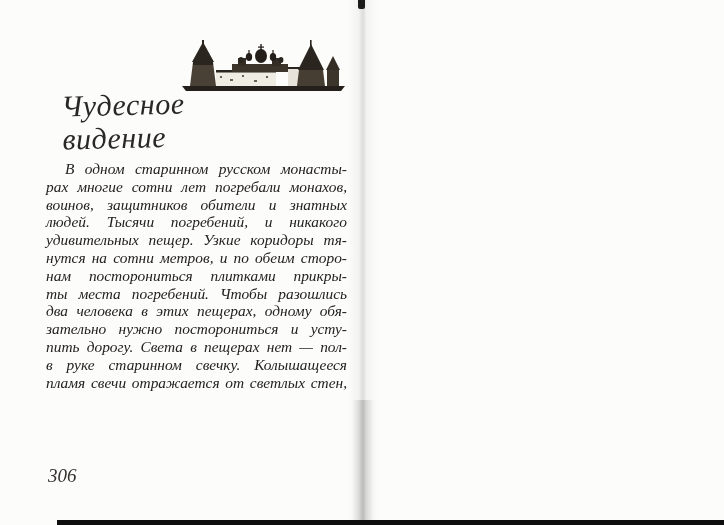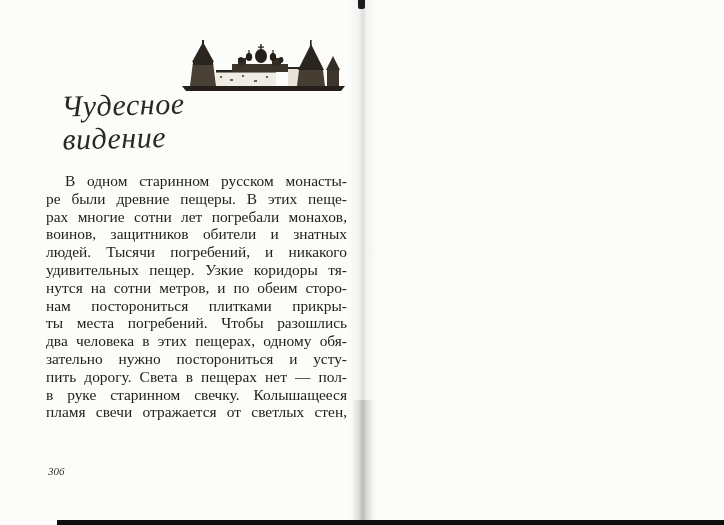--- a/index.html
+++ b/index.html
@@ -36,26 +36,26 @@
   }
 
   
   .illustration { position:absolute; left:180px; top:40px; }
   .chapter-title {
     position:absolute; left:62px; top:88px;
     font-style:italic; font-size:30px; line-height:33px;
     color:#2a2824; transform:rotate(-1.5deg); letter-spacing:0.5px;
   }
   .body-block { position:absolute; font-size:15.4px; }
-  .body-block.left-text  { left:46px;  top:172px; width:301px; line-height:17.8px; }
+  .body-block.left-text  { left:46px;  top:160px; width:301px; line-height:17.8px;font-style:italic; }
 
   .line { text-align:justify; text-align-last:justify; white-space:normal; }
   .line.indent { text-indent:19px; }
   .pagenum {
-    position:absolute; font-style:italic; font-size:11px; color:#35322d;
+    position:absolute; font-style:italic; font-size:19px; color:#35322d;
   }
   .pagenum.pn-left  { left:48px;  top:465px; }
 </style>
 </head>
 <body>
 
 <div class="spread">
 
   <div class="page left">
 
@@ -102,21 +102,20 @@
       <rect x="147" y="30" width="12" height="16" fill="#3c352c"></rect>
     </svg>
 
     <div class="chapter-title">
       <div>Чудесное</div>
       <div>видение</div>
     </div>
 
     <div class="body-block left-text" id="left-lines">
         <div class="line indent">В одном старинном русском монасты-</div>
-        <div class="line">ре были древние пещеры. В этих пеще-</div>
         <div class="line">рах многие сотни лет погребали монахов,</div>
         <div class="line">воинов, защитников обители и знатных</div>
         <div class="line">людей. Тысячи погребений, и никакого</div>
         <div class="line">удивительных пещер. Узкие коридоры тя-</div>
         <div class="line">нутся на сотни метров, и по обеим сторо-</div>
         <div class="line">нам посторониться плитками прикры-</div>
         <div class="line">ты места погребений. Чтобы разошлись</div>
         <div class="line">два человека в этих пещерах, одному обя-</div>
         <div class="line">зательно нужно посторониться и усту-</div>
         <div class="line">пить дорогу. Света в пещерах нет — пол-</div>

